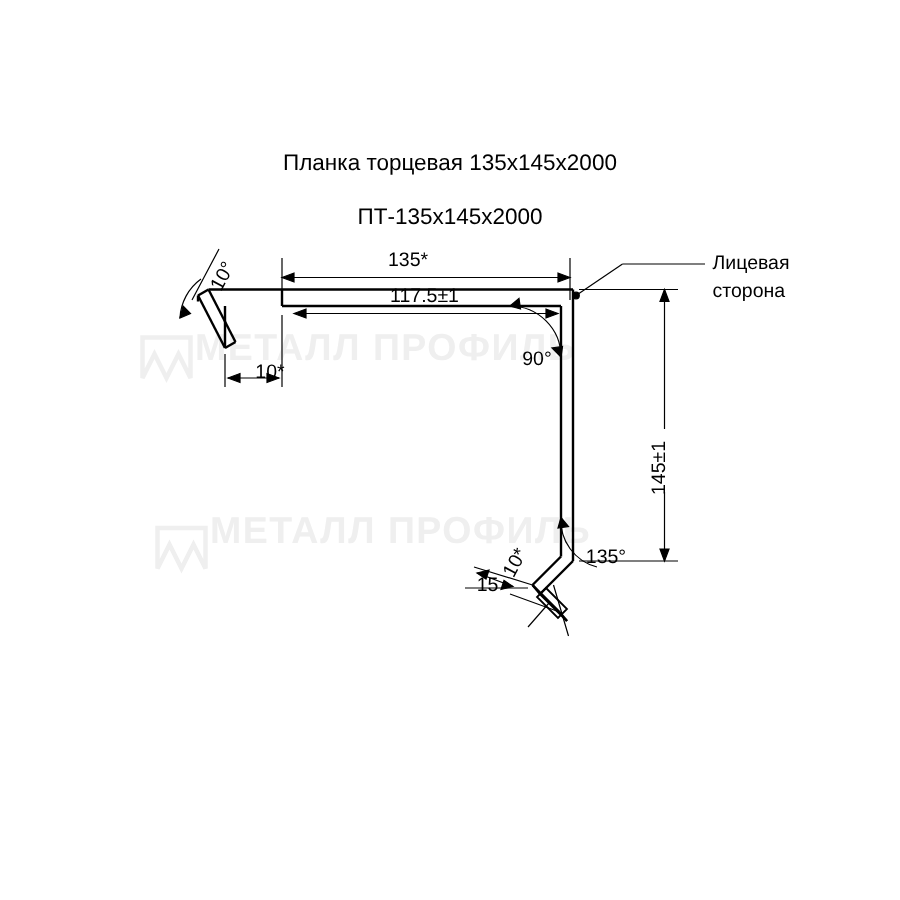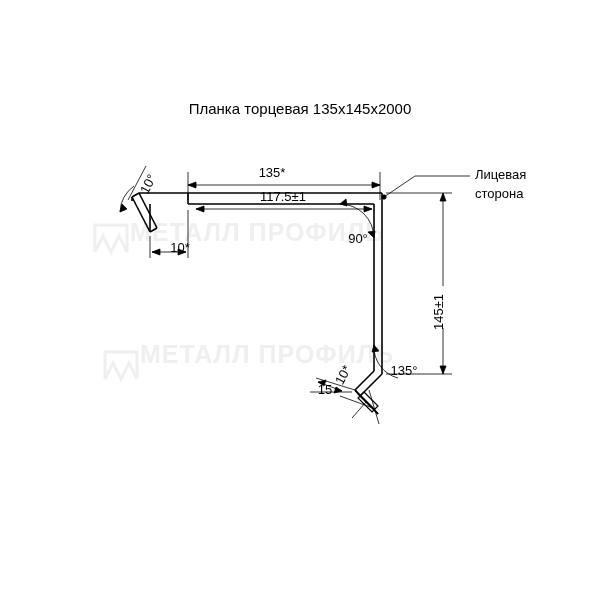--- a/index.html
+++ b/index.html
@@ -76,20 +76,21 @@
     font-size: 25px;
     letter-spacing: 1px;
   }
 </style>
 </head>
 <body>
 
 <div id="page">
 
   <div class="subtitle-1">Планка торцевая 135х145х2000</div>
+  <div class="subtitle-2">ПТ-135х145х2000</div>
 
   <div class="wm wm1">МЕТАЛЛ ПРОФИЛЬ</div>
   <div class="wm wm2">МЕТАЛЛ ПРОФИЛЬ</div>
 
   <svg class="drawing" viewBox="0 0 600 600">
 
     <g fill="none" stroke="#efefef" stroke-width="3">
       <path d="M95,225 L95,252 L103,236 L111,252 L119,236 L127,252 L127,225 Z"></path>
       <path d="M105,352 L105,379 L113,363 L121,379 L129,363 L137,379 L137,352 Z"></path>
     </g>

